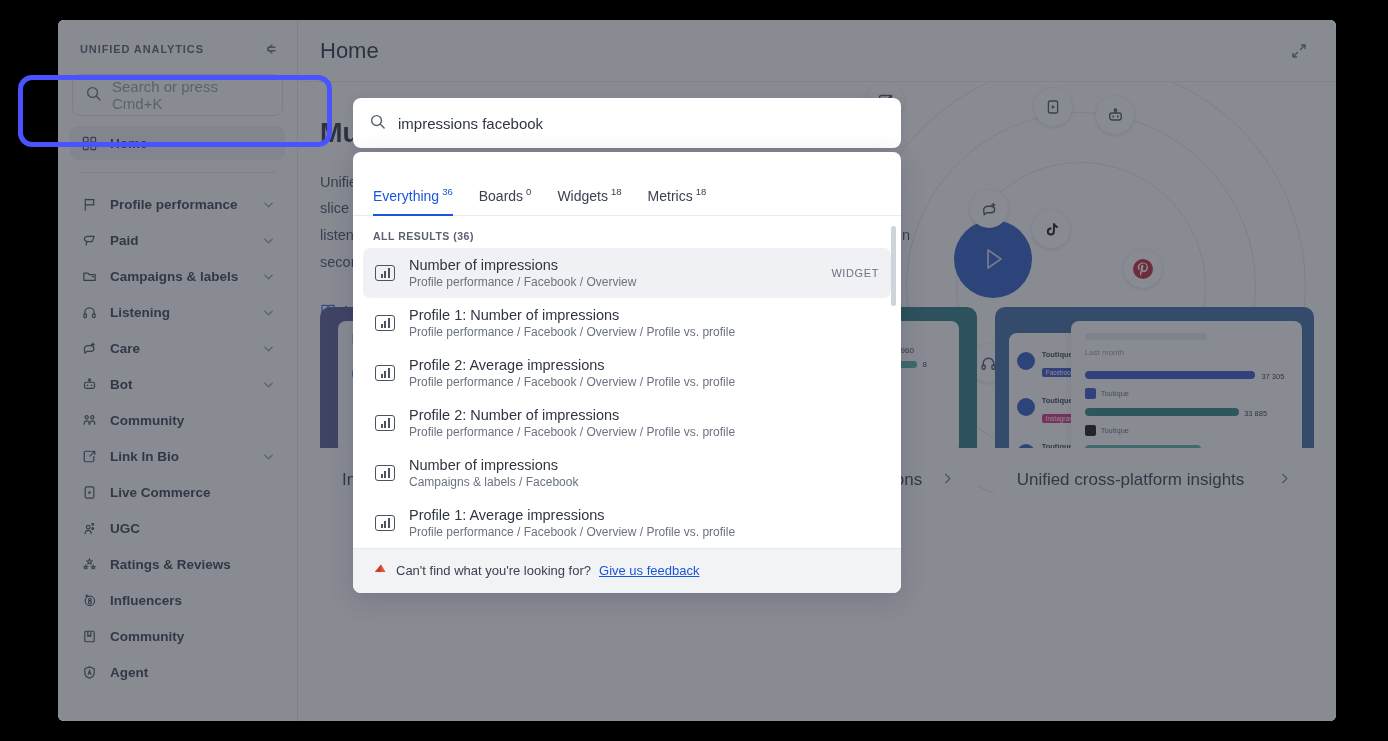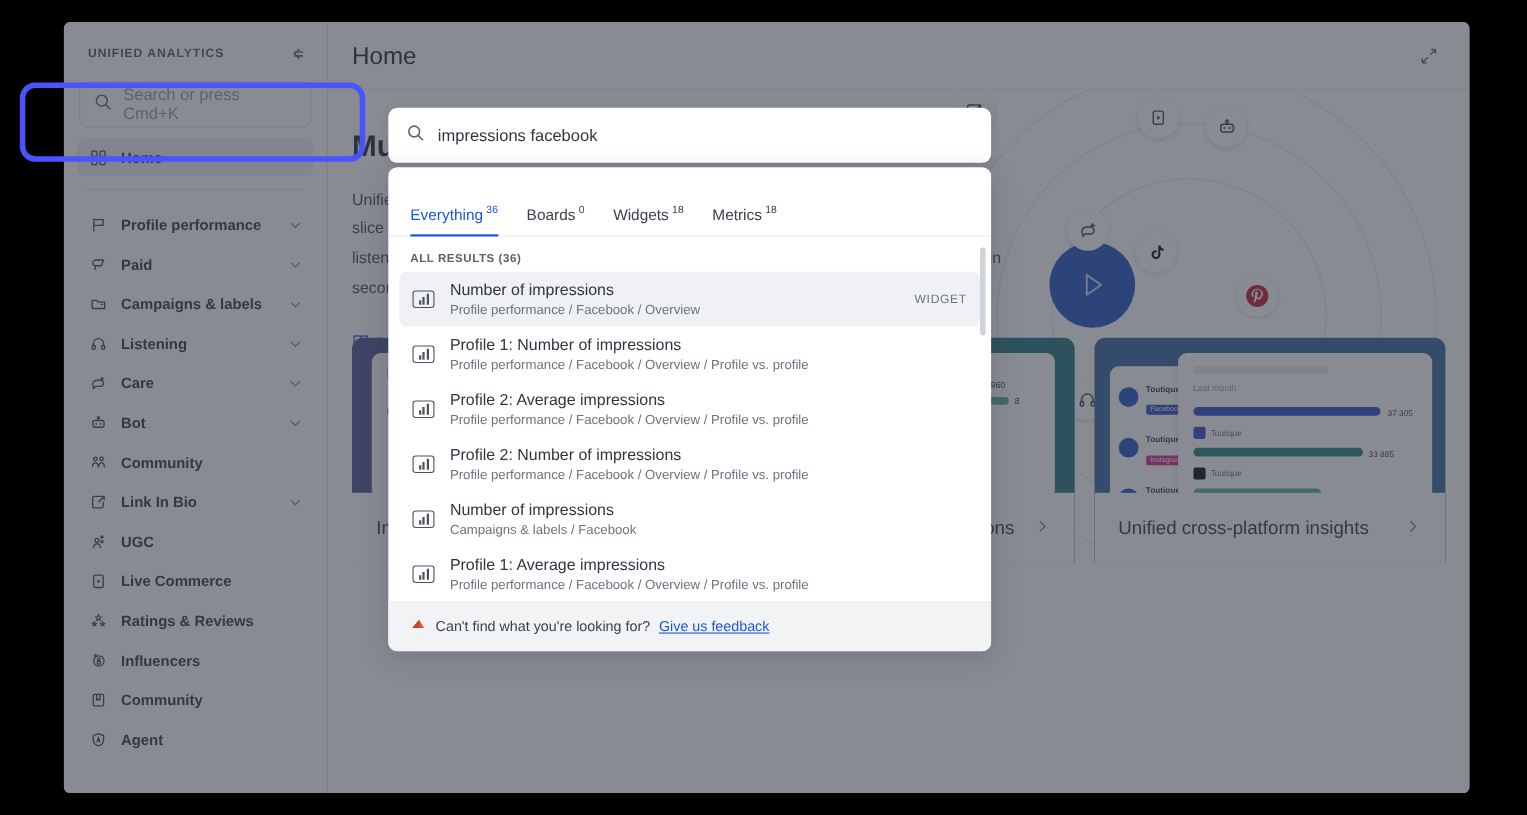--- a/index.html
+++ b/index.html
@@ -8,21 +8,21 @@
     background: #000;
     font-family: "Liberation Sans", sans-serif;
     overflow: hidden;
   }
   .screen { position: relative; width: 1388px; height: 741px; }
 
   
   .app-window {
     position: absolute; left: 58px; top: 20px;
     width: 1278px; height: 701px;
-    background: #0f172a; border-radius: 6px; overflow: hidden;
+    background: #86efac; border-radius: 6px; overflow: hidden;
   }
   
   .scrim {
     position: absolute; left: 58px; top: 20px;
     width: 1278px; height: 701px;
     background: rgba(44,49,62,0.56);
     border-radius: 6px; pointer-events: none; z-index: 40;
   }
 
   
@@ -333,37 +333,37 @@
         <span class="chev">
           <svg width="13" height="13" viewBox="0 0 14 14" fill="none" stroke="currentColor" stroke-width="1.3">
               <path d="M3 5.5 L7 9.5 L11 5.5" stroke-linecap="round" stroke-linejoin="round"></path>
             </svg>
         </span>
       </div>
 
       <div class="sb-item">
         <span class="ico">
           <svg width="15" height="15" viewBox="0 0 16 16" fill="none" stroke="currentColor" stroke-width="1.3">
+            <rect x="3.4" y="2" width="9.2" height="12" rx="1.6"></rect>
+              <path d="M6.9 6 L10 8 L6.9 10 Z" fill="currentColor" stroke="none"></path>
+          </svg>
+        </span>
+        <span class="lbl">Live Commerce</span>
+      </div>
+
+      <div class="sb-item">
+        <span class="ico">
+          <svg width="15" height="15" viewBox="0 0 16 16" fill="none" stroke="currentColor" stroke-width="1.3">
             <circle cx="6.6" cy="6.6" r="1.9"></circle>
               <circle cx="11.4" cy="3.4" r="1"></circle>
               <circle cx="11.4" cy="8" r="1"></circle>
             <path d="M3.4 13.6 C3.4 11.2 4.9 10 6.6 10 C8.3 10 9.8 11.2 9.8 13.6" stroke-linecap="round"></path>
           </svg>
         </span>
         <span class="lbl">UGC</span>
-      </div>
-
-      <div class="sb-item">
-        <span class="ico">
-          <svg width="15" height="15" viewBox="0 0 16 16" fill="none" stroke="currentColor" stroke-width="1.3">
-            <rect x="3.4" y="2" width="9.2" height="12" rx="1.6"></rect>
-              <path d="M6.9 6 L10 8 L6.9 10 Z" fill="currentColor" stroke="none"></path>
-          </svg>
-        </span>
-        <span class="lbl">Live Commerce</span>
       </div>
 
       <div class="sb-item">
         <span class="ico">
           <svg width="15" height="15" viewBox="0 0 16 16" fill="none" stroke="currentColor" stroke-width="1.1">
             <path d="M8 2 L8.8 3.9 L10.8 4.1 L9.3 5.5 L9.7 7.5 L8 6.5 L6.3 7.5 L6.7 5.5 L5.2 4.1 L7.2 3.9 Z"></path>
             <path d="M4 8.8 L4.6 10.1 L6 10.3 L5 11.2 L5.3 12.6 L4 11.9 L2.7 12.6 L3 11.2 L2 10.3 L3.4 10.1 Z"></path>
             <path d="M12 8.8 L12.6 10.1 L14 10.3 L13 11.2 L13.3 12.6 L12 11.9 L10.7 12.6 L11 11.2 L10 10.3 L11.4 10.1 Z"></path>
           </svg>
         </span>

